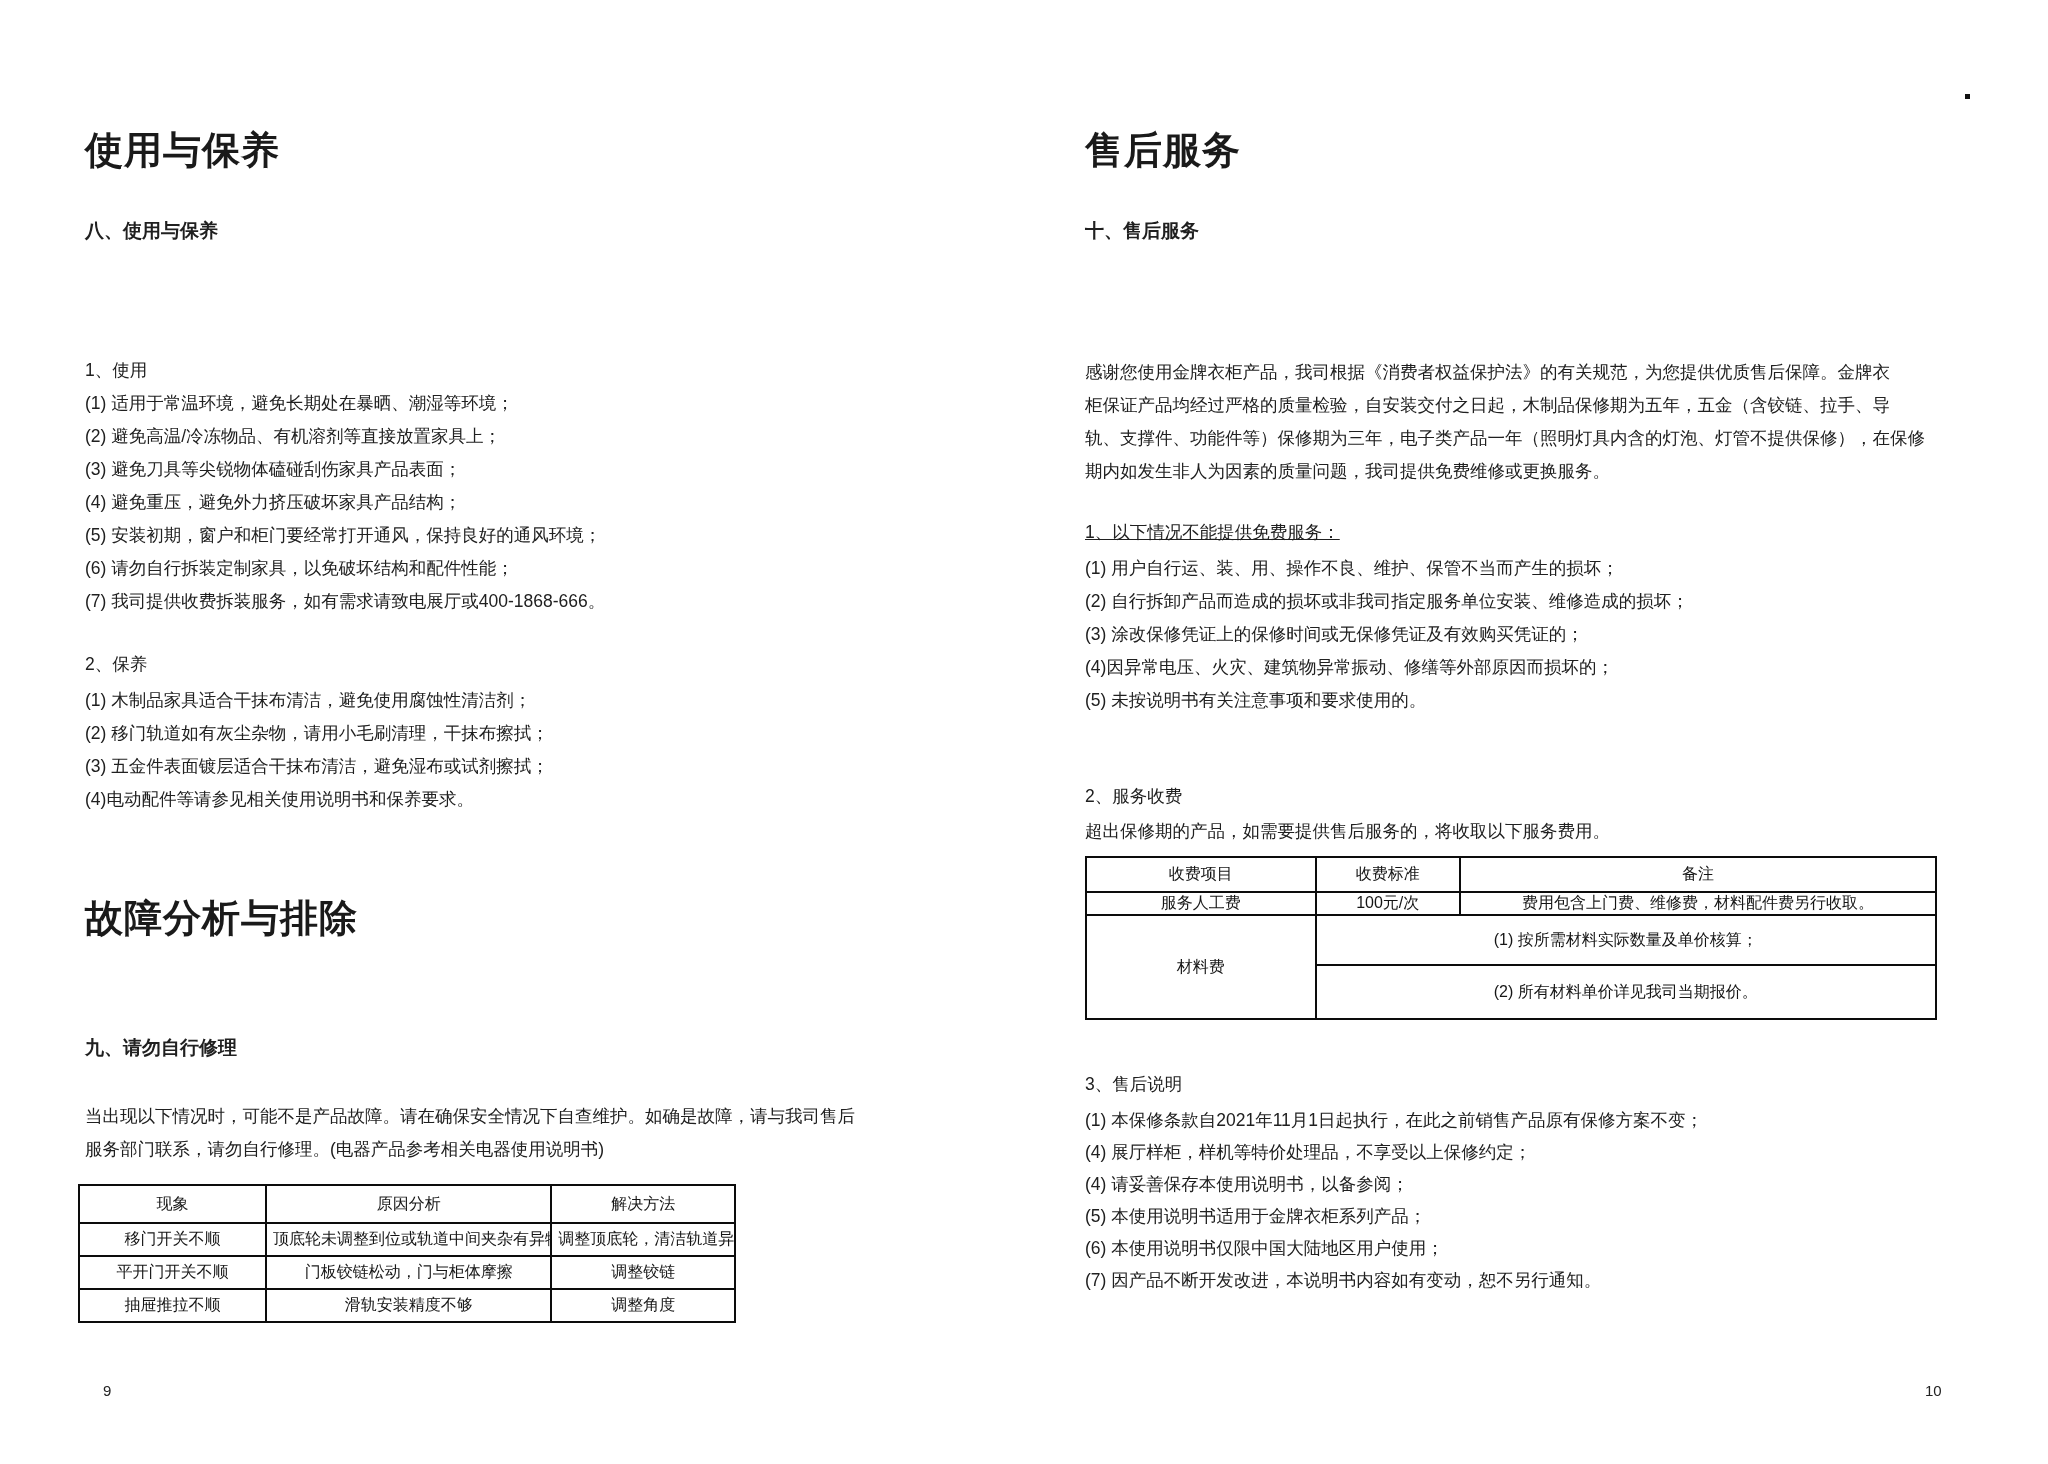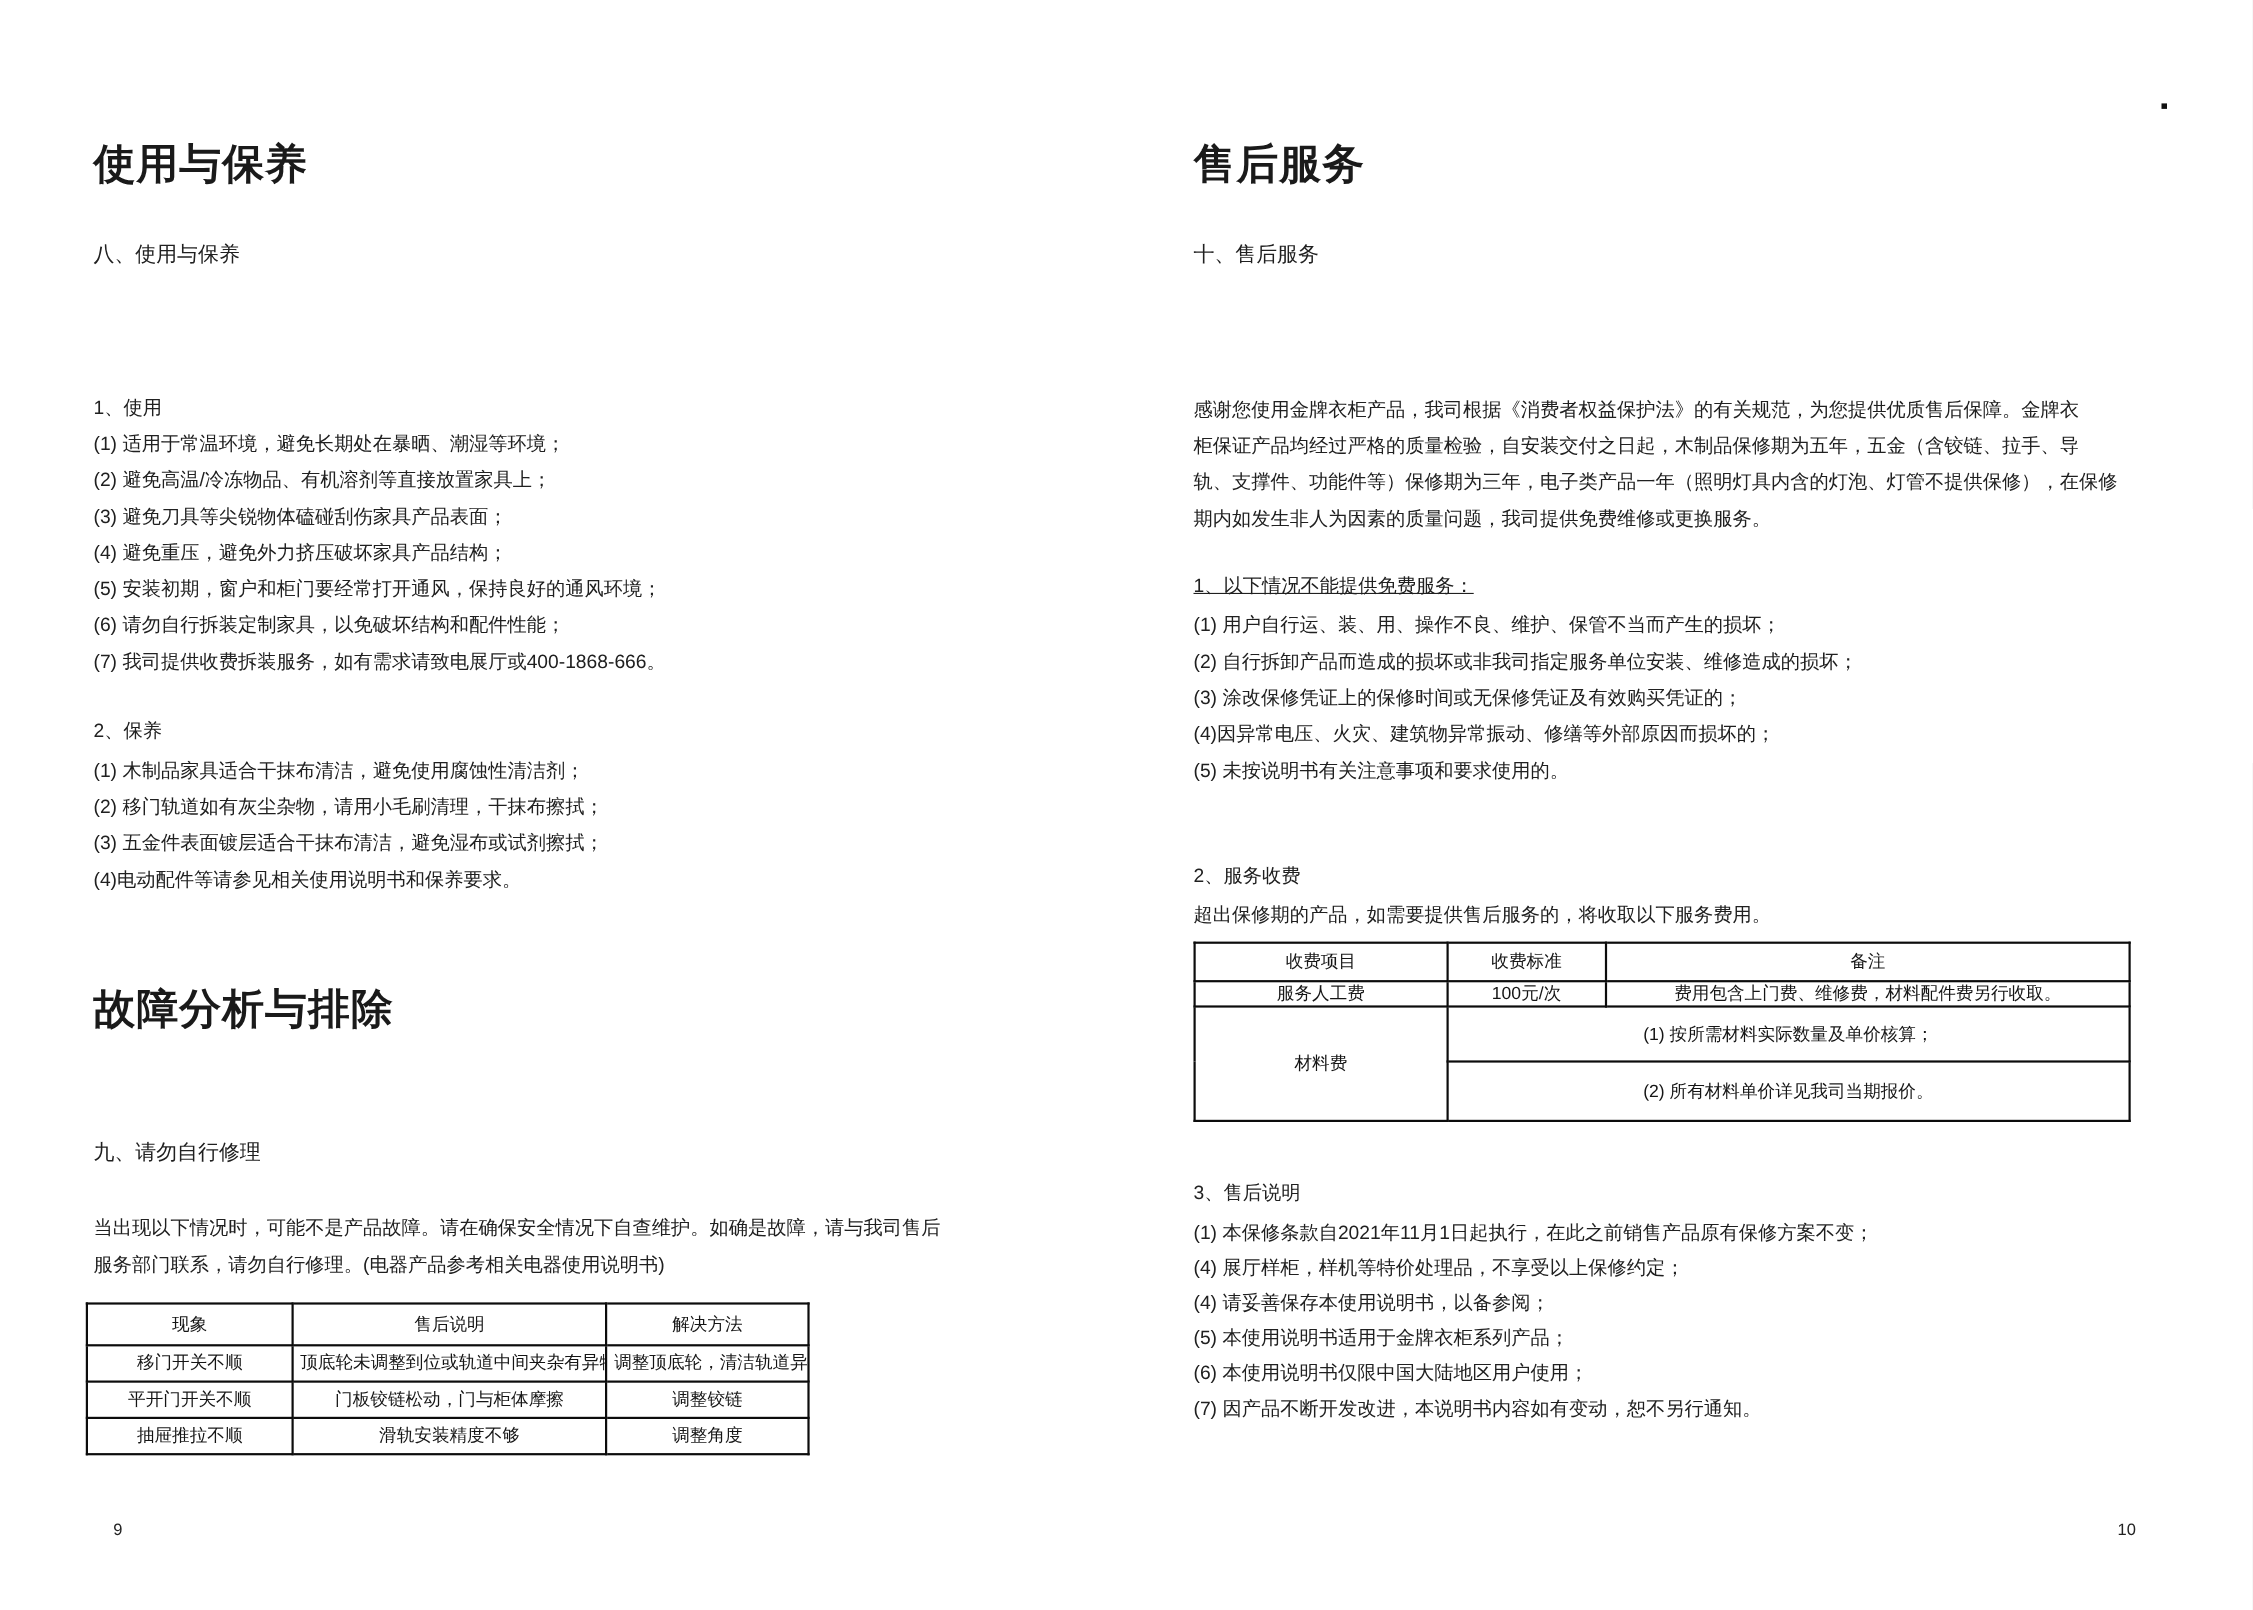--- a/index.html
+++ b/index.html
@@ -8,21 +8,21 @@
     width:2048px;height:1464px;
     background:#ffffff;
     font-family:"Liberation Sans","DejaVu Sans",sans-serif;
     color:#1d1d1d;
     overflow:hidden;
   }
   .abs{position:absolute;box-sizing:border-box;}
   .doc-title{
     font-size:38px;font-weight:700;letter-spacing:1px;color:#1a1a1a;line-height:1.1;
   }
-  .sec-heading{font-size:19px;font-weight:400;color:#202020;}
+  .sec-heading{font-size:19px;font-weight:700;color:#202020;}
   .sub-title{font-size:17.5px;color:#202020;}
   .body-line{font-size:17.5px;color:#202020;line-height:33px;white-space:nowrap;}
   .para-line{font-size:17.5px;color:#202020;line-height:33px;white-space:nowrap;}
   table.doc-table{border-collapse:collapse;width:100%;table-layout:fixed;}
   table.doc-table th,table.doc-table td{
     border:2.5px solid #0c0c0c;
     font-size:16px;font-weight:400;color:#151515;
     text-align:center;vertical-align:middle;
     padding:0 6px;
     overflow:hidden;white-space:nowrap;
@@ -74,21 +74,21 @@
   <div class="abs" style="left:78px;top:1184px;width:658px;">
     <table class="doc-table">
       <colgroup>
           <col style="width:28.5%">
           <col style="width:43.5%">
           <col style="width:28%">
         </colgroup>
       <tbody>
           <tr style="height:38px;">
         <th>现象</th>
-        <th>售后说明</th>
+        <th>原因分析</th>
         <th>解决方法</th>
       </tr>
       <tr style="height:33px;">
         <td>移门开关不顺</td>
         <td>顶底轮未调整到位或轨道中间夹杂有异物</td>
         <td>调整顶底轮，清洁轨道异物</td>
       </tr>
       <tr style="height:33px;">
         <td>平开门开关不顺</td>
         <td>门板铰链松动，门与柜体摩擦</td>

